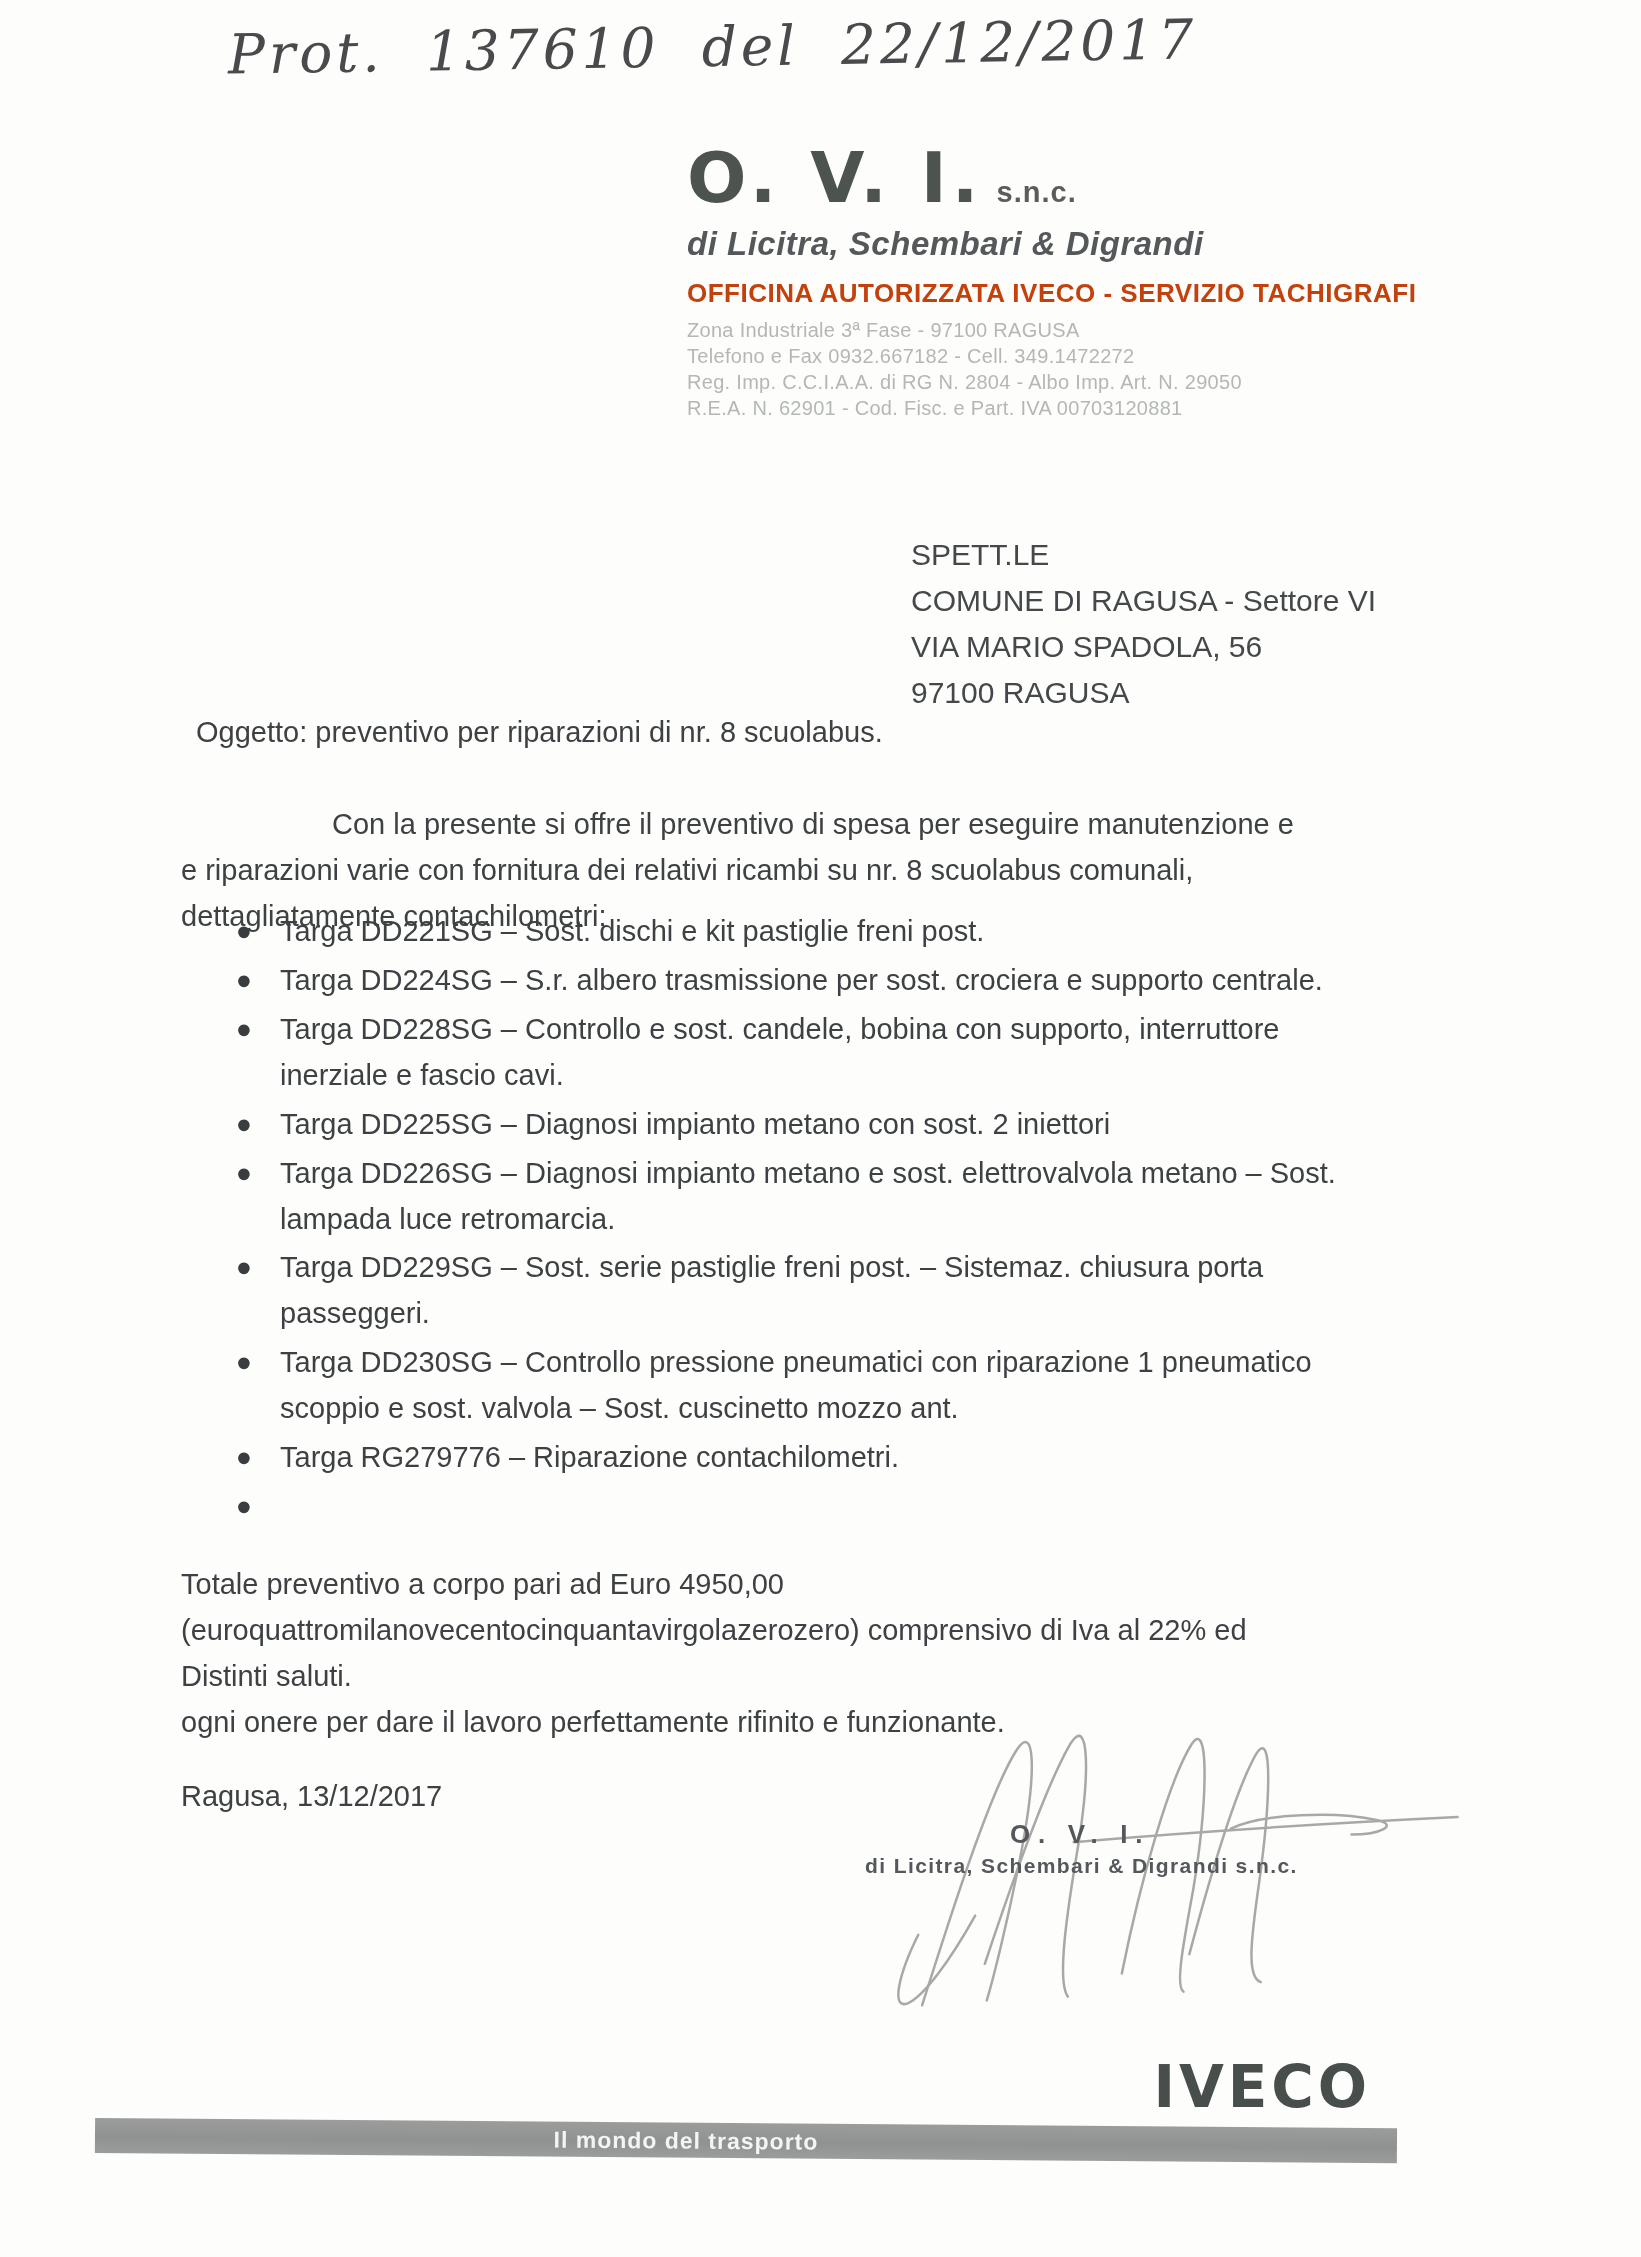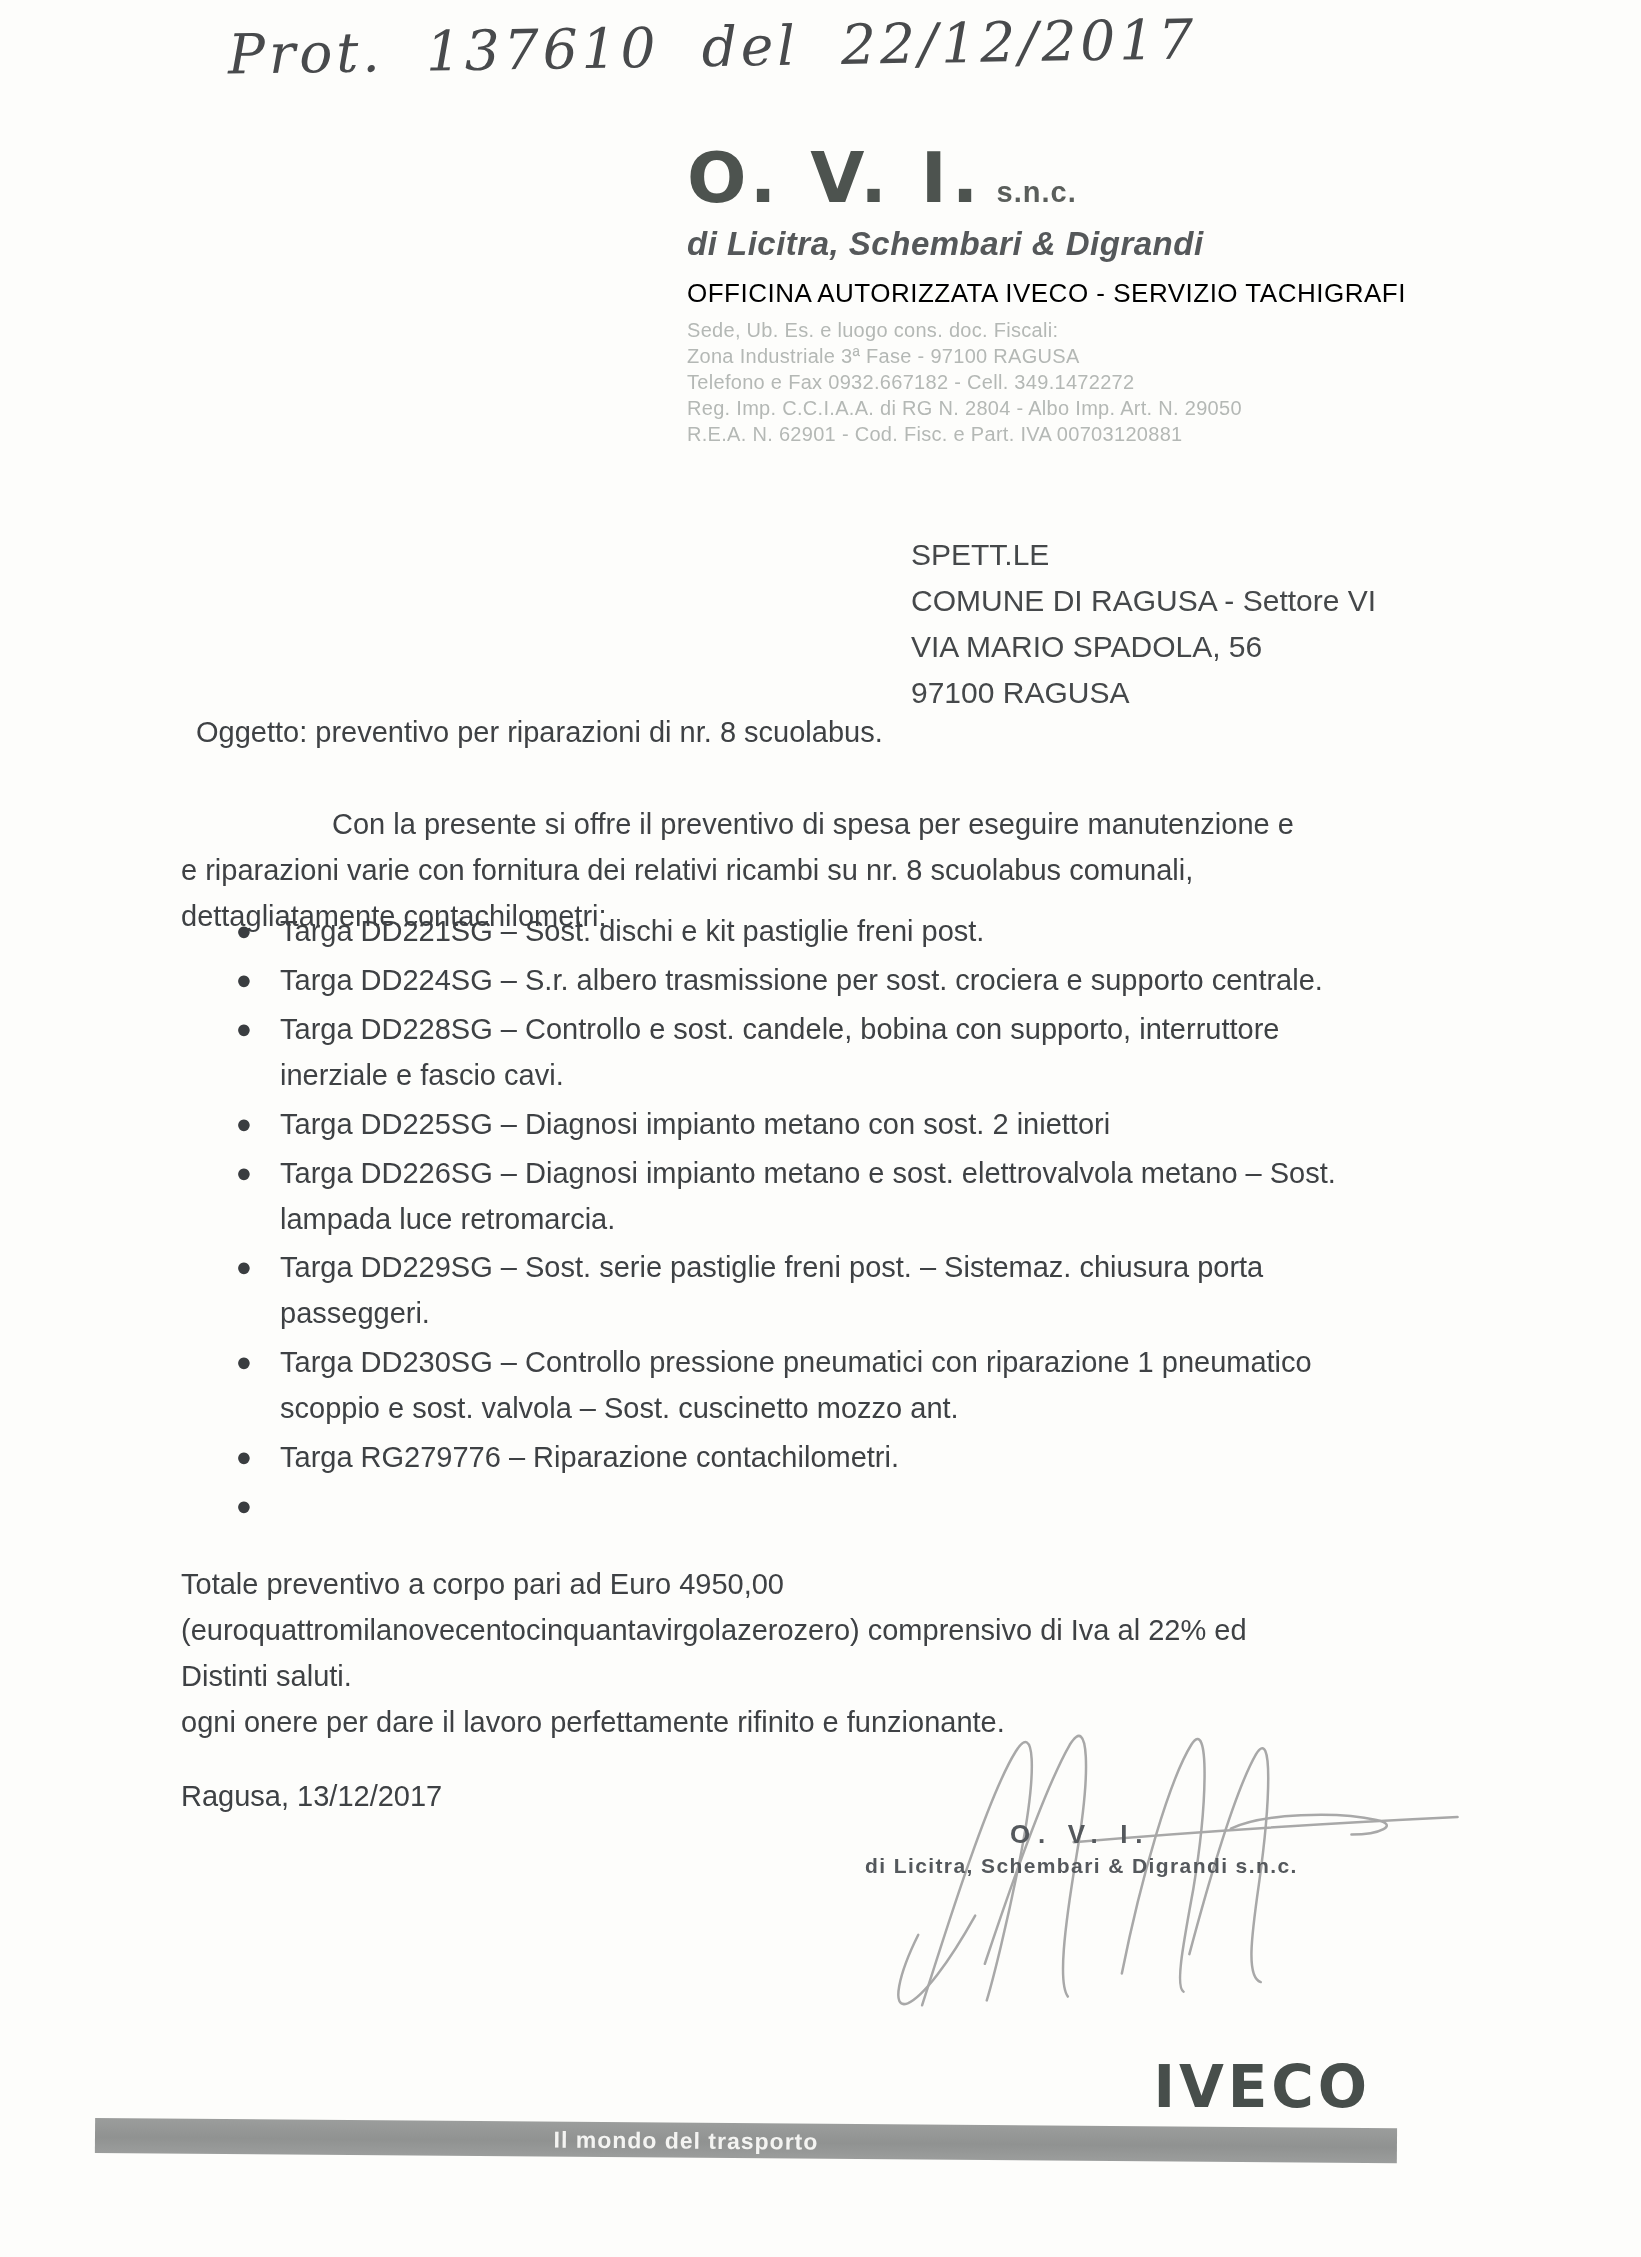--- a/index.html
+++ b/index.html
@@ -22,22 +22,22 @@
   .logo-main {
     font-size:70px; font-weight:900; letter-spacing:4.8px;
     color:#4d534f; font-family:"DejaVu Sans", sans-serif;
   }
   .logo-suffix { font-size:29px; font-weight:bold; color:#5a5e5b; margin-left:13.5px; letter-spacing:1px; }
   .owners {
     margin-top:11.6px; font-size:33px; font-weight:bold; font-style:italic;
     color:#55585a; letter-spacing:0.5px;
   }
   .tagline {
-    margin-top:15.4px; font-size:26px; font-weight:normal;
-    color:#000000; letter-spacing:0.5px; white-space:nowrap;
+    margin-top:15.4px; font-size:26px; font-weight:bold;
+    color:#c2410c; letter-spacing:0.5px; white-space:nowrap;
   }
   .lh-details { margin-top:7.7px; font-size:20px; line-height:26px; color:#b4b8b5; letter-spacing:0.3px; }
   
   .recipient { position:absolute; left:911px; top:532px; font-size:30px; line-height:46px; color:#45484a; }
   
   .subject  { position:absolute; left:196px; top:716px; font-size:29px; }
   .intro    { position:absolute; left:181px; top:801px; font-size:29px; line-height:46px; width:1197px; }
   .intro .indent { padding-left:151px; }
   .bullets  { position:absolute; left:228px; top:908px; width:1149px; list-style:none; }
   .bullets li { display:flex; margin-bottom:2.9px; font-size:29px; line-height:46px; }
@@ -82,21 +82,20 @@
   <div class="handwriting">Prot. 137610 del 22/12/2017</div>
 
   <div class="letterhead">
     <div class="logo-row">
       <span class="logo-main">O. V. I.</span>
       <span class="logo-suffix">s.n.c.</span>
     </div>
     <div class="owners">di Licitra, Schembari &amp; Digrandi</div>
     <div class="tagline">OFFICINA AUTORIZZATA IVECO - SERVIZIO TACHIGRAFI</div>
     <div class="lh-details">
-      <div>Sede, Ub. Es. e luogo cons. doc. Fiscali:</div>
       <div>Zona Industriale 3ª Fase - 97100 RAGUSA</div>
       <div>Telefono e Fax 0932.667182 - Cell. 349.1472272</div>
       <div>Reg. Imp. C.C.I.A.A. di RG N. 2804 - Albo Imp. Art. N. 29050</div>
       <div>R.E.A. N. 62901 - Cod. Fisc. e Part. IVA 00703120881</div>
     </div>
   </div>
 
   <div class="recipient">
     <div>SPETT.LE</div>
     <div>COMUNE DI RAGUSA - Settore VI</div>

